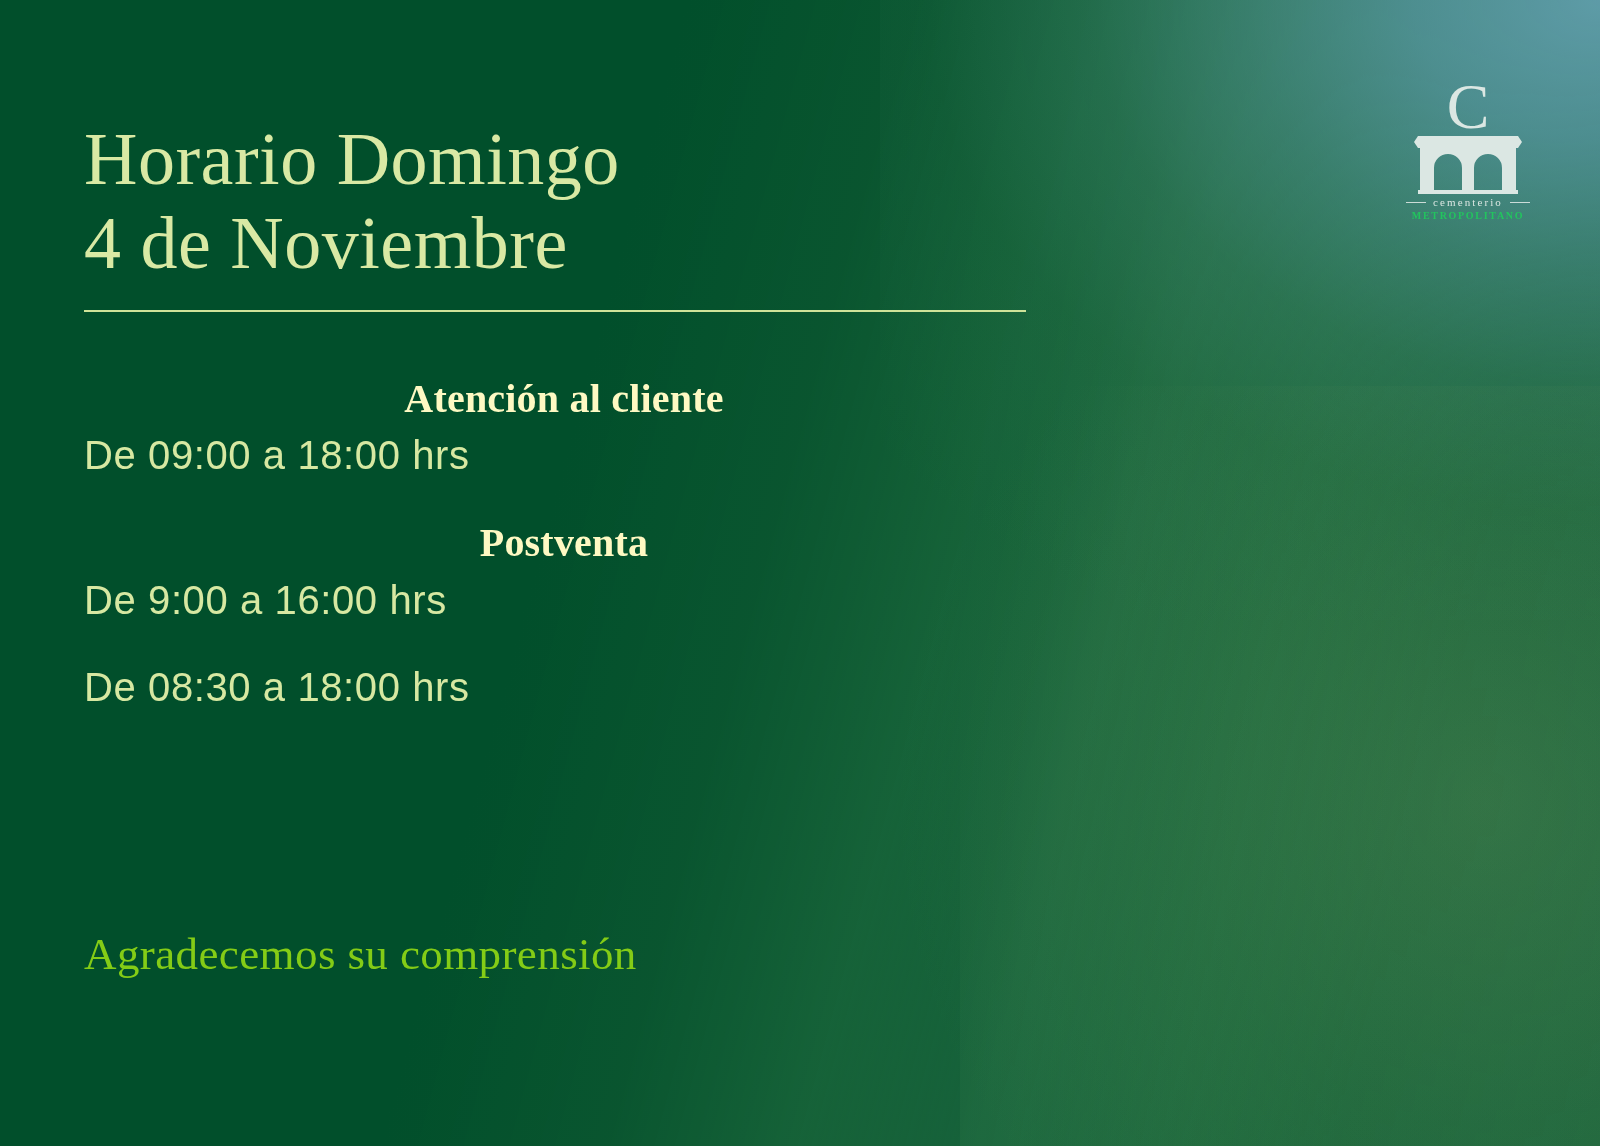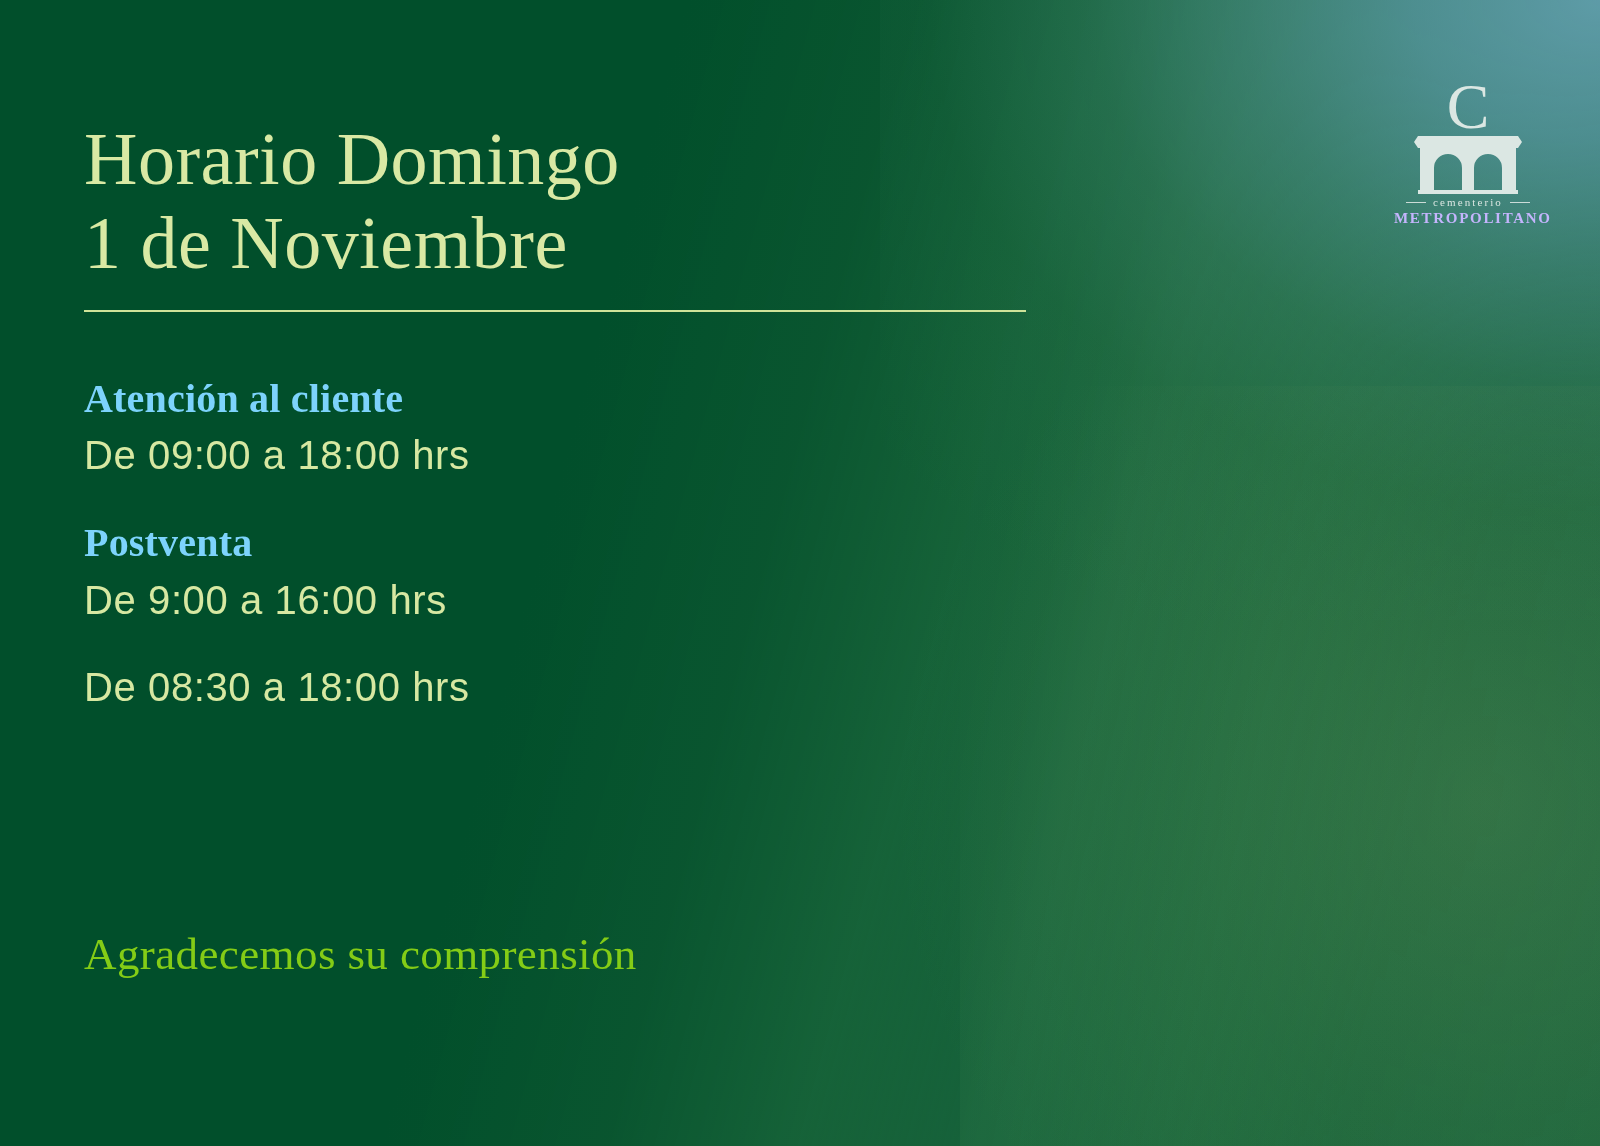--- a/index.html
+++ b/index.html
@@ -129,26 +129,27 @@
   .schedule {
     position:absolute;
     top:375px; left:0;
     width:960px;
   }
 
   .slot { margin-bottom:40px; }
   .slot:last-child { margin-bottom:0; }
 
   .slot-label {
-    color:#7dd3fc;
+    color:#fef9c3;
     font-family:"Liberation Serif", serif;
     font-weight:700;
     font-size:40px;
     line-height:1.18;
     letter-spacing:0.2px;
+    text-align:center;
   }
 
   .slot-hours {
     margin-top:10px;
     color:#d7e8a2;
     font-family:"Liberation Sans", sans-serif;
     font-weight:300;
     font-size:40px;
     line-height:1.18;
     letter-spacing:0.6px;
@@ -390,26 +391,26 @@
 
       <g fill="#dbe7e3">
         <rect x="12" y="103.5" width="0" height="0"></rect>
       </g>
     </svg>
     <div style="margin-top:-6px; display:flex; align-items:center; justify-content:center; gap:7px;">
       <span style="display:block; width:20px; height:1px; background:#dbe7e3; opacity:0.9;"></span>
       <span style="font-family:'Liberation Serif', serif; font-size:11px; letter-spacing:2.1px; color:#dbe7e3;">cementerio</span>
       <span style="display:block; width:20px; height:1px; background:#dbe7e3; opacity:0.9;"></span>
     </div>
-    <div style="margin-top:2px; font-family:'Liberation Serif', serif; font-size:15px; font-weight:700; letter-spacing:1.7px; color:#c4b5fd;">METROPOLITANO</div>
+    <div style="margin-top:2px; font-family:'Liberation Serif', serif; font-size:10px; font-weight:700; letter-spacing:1.7px; color:#22c55e;">METROPOLITANO</div>
   </div>
 
   <div class="content">
 
-    <h1 class="title"><span>Horario Domingo</span><br><span>1 de Noviembre</span></h1>
+    <h1 class="title"><span>Horario Domingo</span><br><span>4 de Noviembre</span></h1>
 
     <div class="rule"></div>
 
     <div class="schedule">
 
       <div class="slot">
         <div class="slot-label">Atención al cliente</div>
         <div class="slot-hours">De 09:00 a 18:00 hrs</div>
       </div>
 

